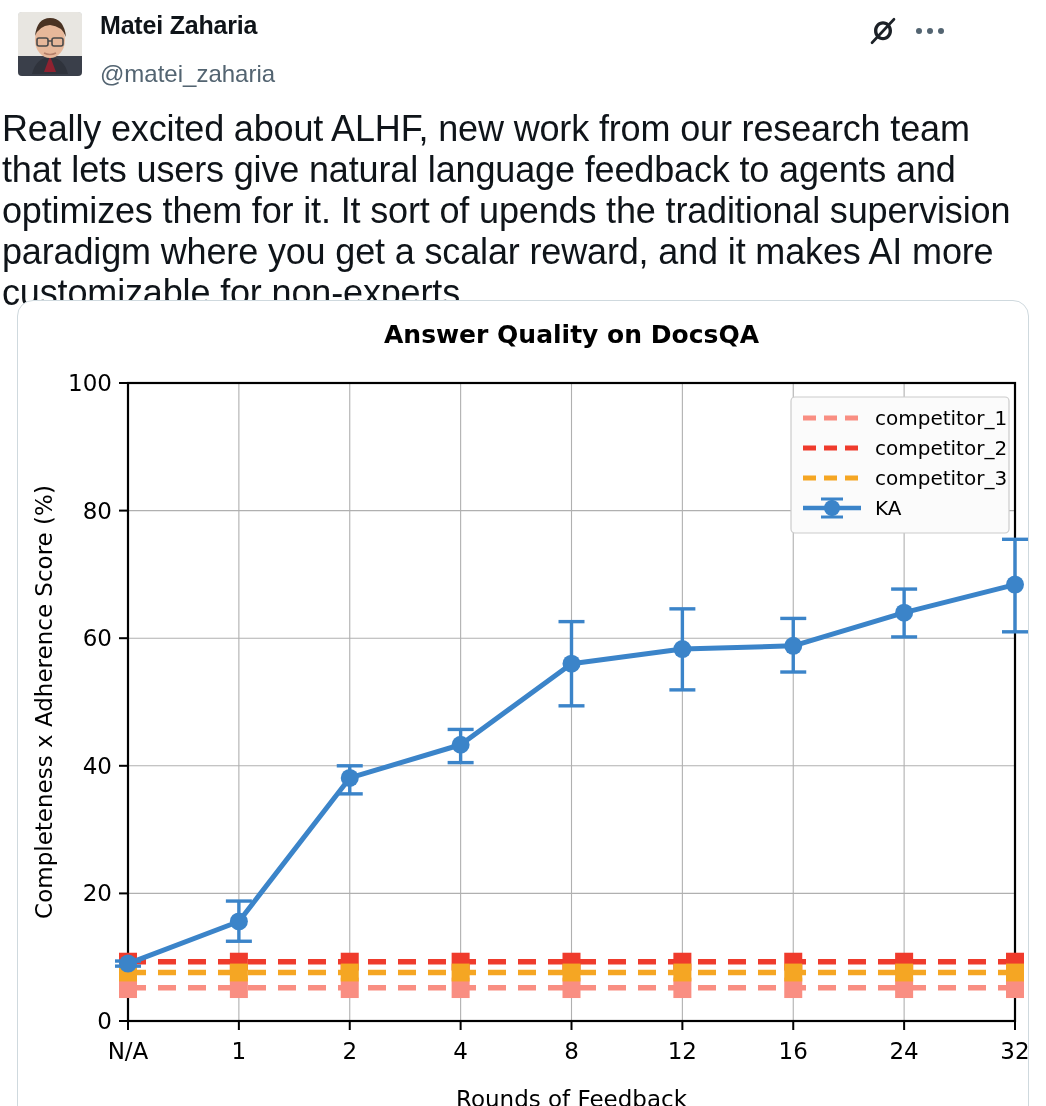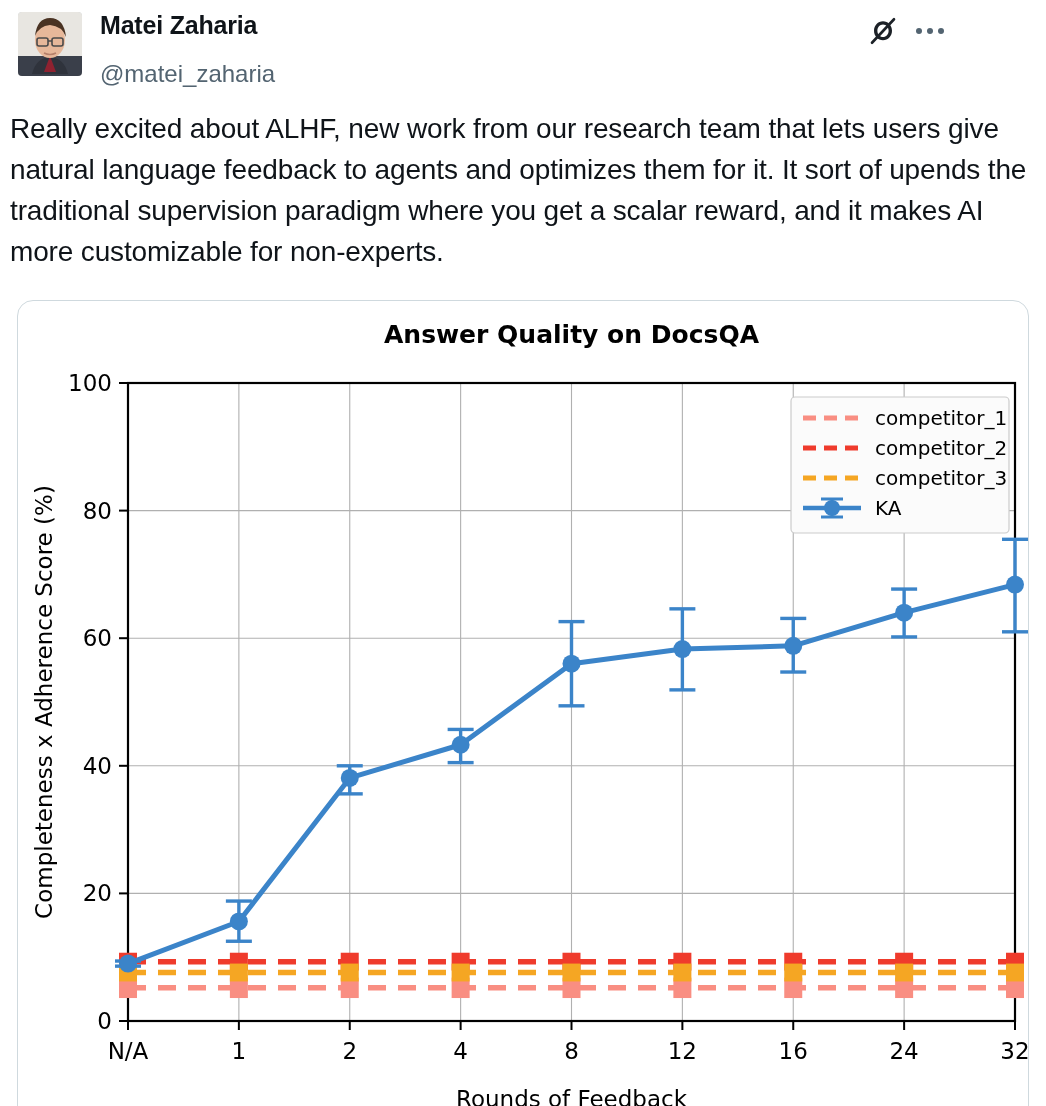--- a/index.html
+++ b/index.html
@@ -36,22 +36,22 @@
 
   .header-actions {
     position:absolute; right:0px; top:8px; display:flex; align-items:center; gap:18px;
   }
   .grok-icon { width:30px; height:30px; display:block; }
   .more-icon { width:32px; height:10px; display:flex; gap:5px; align-items:center; }
   .more-icon i { width:6px; height:6px; border-radius:50%; background:#536471; display:block; }
 
   
   .tweet-text {
-    position:absolute; left:10px; top:108px; width:1018px;
-    font-size:28px; line-height:41px; color:#0f1419;
+    position:absolute; left:2px; top:108px; width:1018px;
+    font-size:36px; line-height:41px; color:#0f1419;
     letter-spacing:-0.15px;
     white-space:pre-wrap;
   }
 
   
   .chart-card {
     position:absolute; left:17px; top:300px; width:1012px; height:830px;
     border:1px solid #cfd9de; border-radius:16px; background:#ffffff;
     overflow:hidden;
   }

